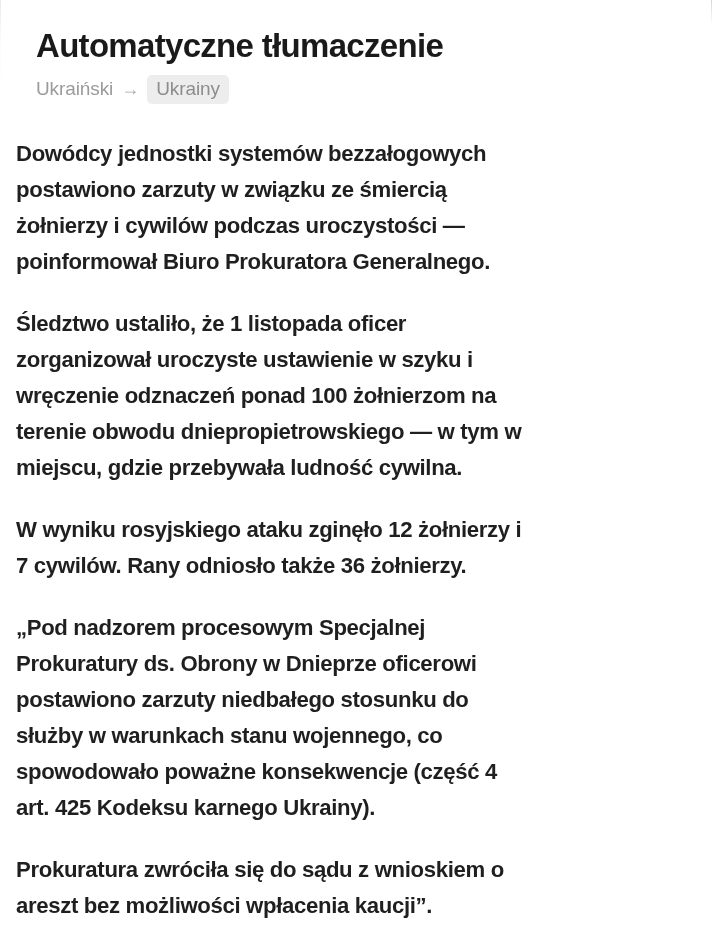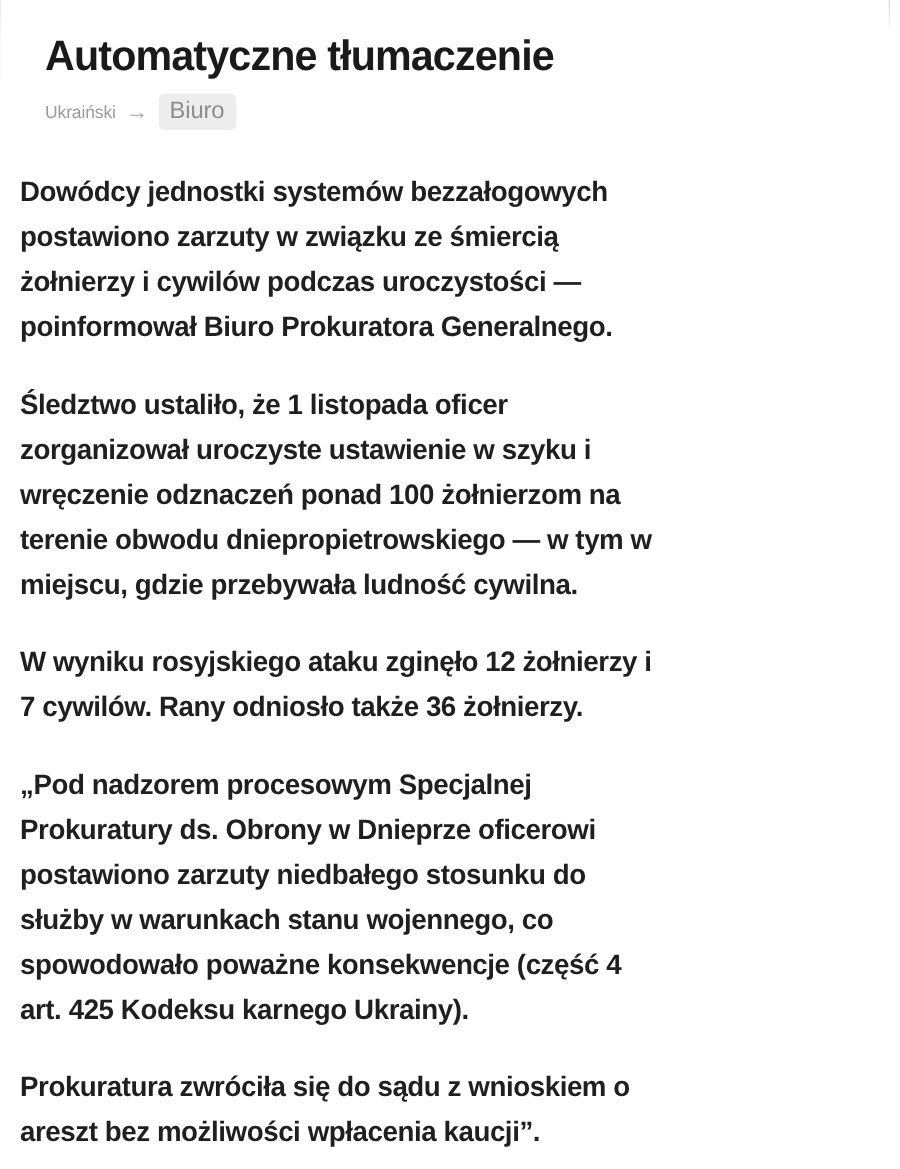--- a/index.html
+++ b/index.html
@@ -62,21 +62,21 @@
   }
 
   .langbar {
     display: flex;
     align-items: center;
     margin-top: 10px;
     height: 26px;
   }
 
   .lang-source {
-    font-size: 14px;
+    font-size: 19px;
     line-height: 26px;
     color: #9b9b9b;
     font-weight: 400;
     letter-spacing: -0.1px;
   }
 
   .lang-arrow {
     font-size: 18px;
     line-height: 26px;
     color: #a8a8a8;
@@ -126,21 +126,21 @@
   <div class="edge-left"></div>
   <div class="edge-right"></div>
 
   <div class="header">
 
     <h1 class="title">Automatyczne tłumaczenie</h1>
 
     <div class="langbar">
       <span class="lang-source">Ukraiński</span>
       <span class="lang-arrow">→</span>
-      <span class="lang-target">Biuro</span>
+      <span class="lang-target">Ukrainy</span>
     </div>
 
   </div>
 
   <div class="body">
     <p class="para">Dowódcy jednostki systemów bezzałogowych
 postawiono zarzuty w związku ze śmiercią
 żołnierzy i cywilów podczas uroczystości —
 poinformował Biuro Prokuratora Generalnego.</p>
     <p class="para">Śledztwo ustaliło, że 1 listopada oficer

